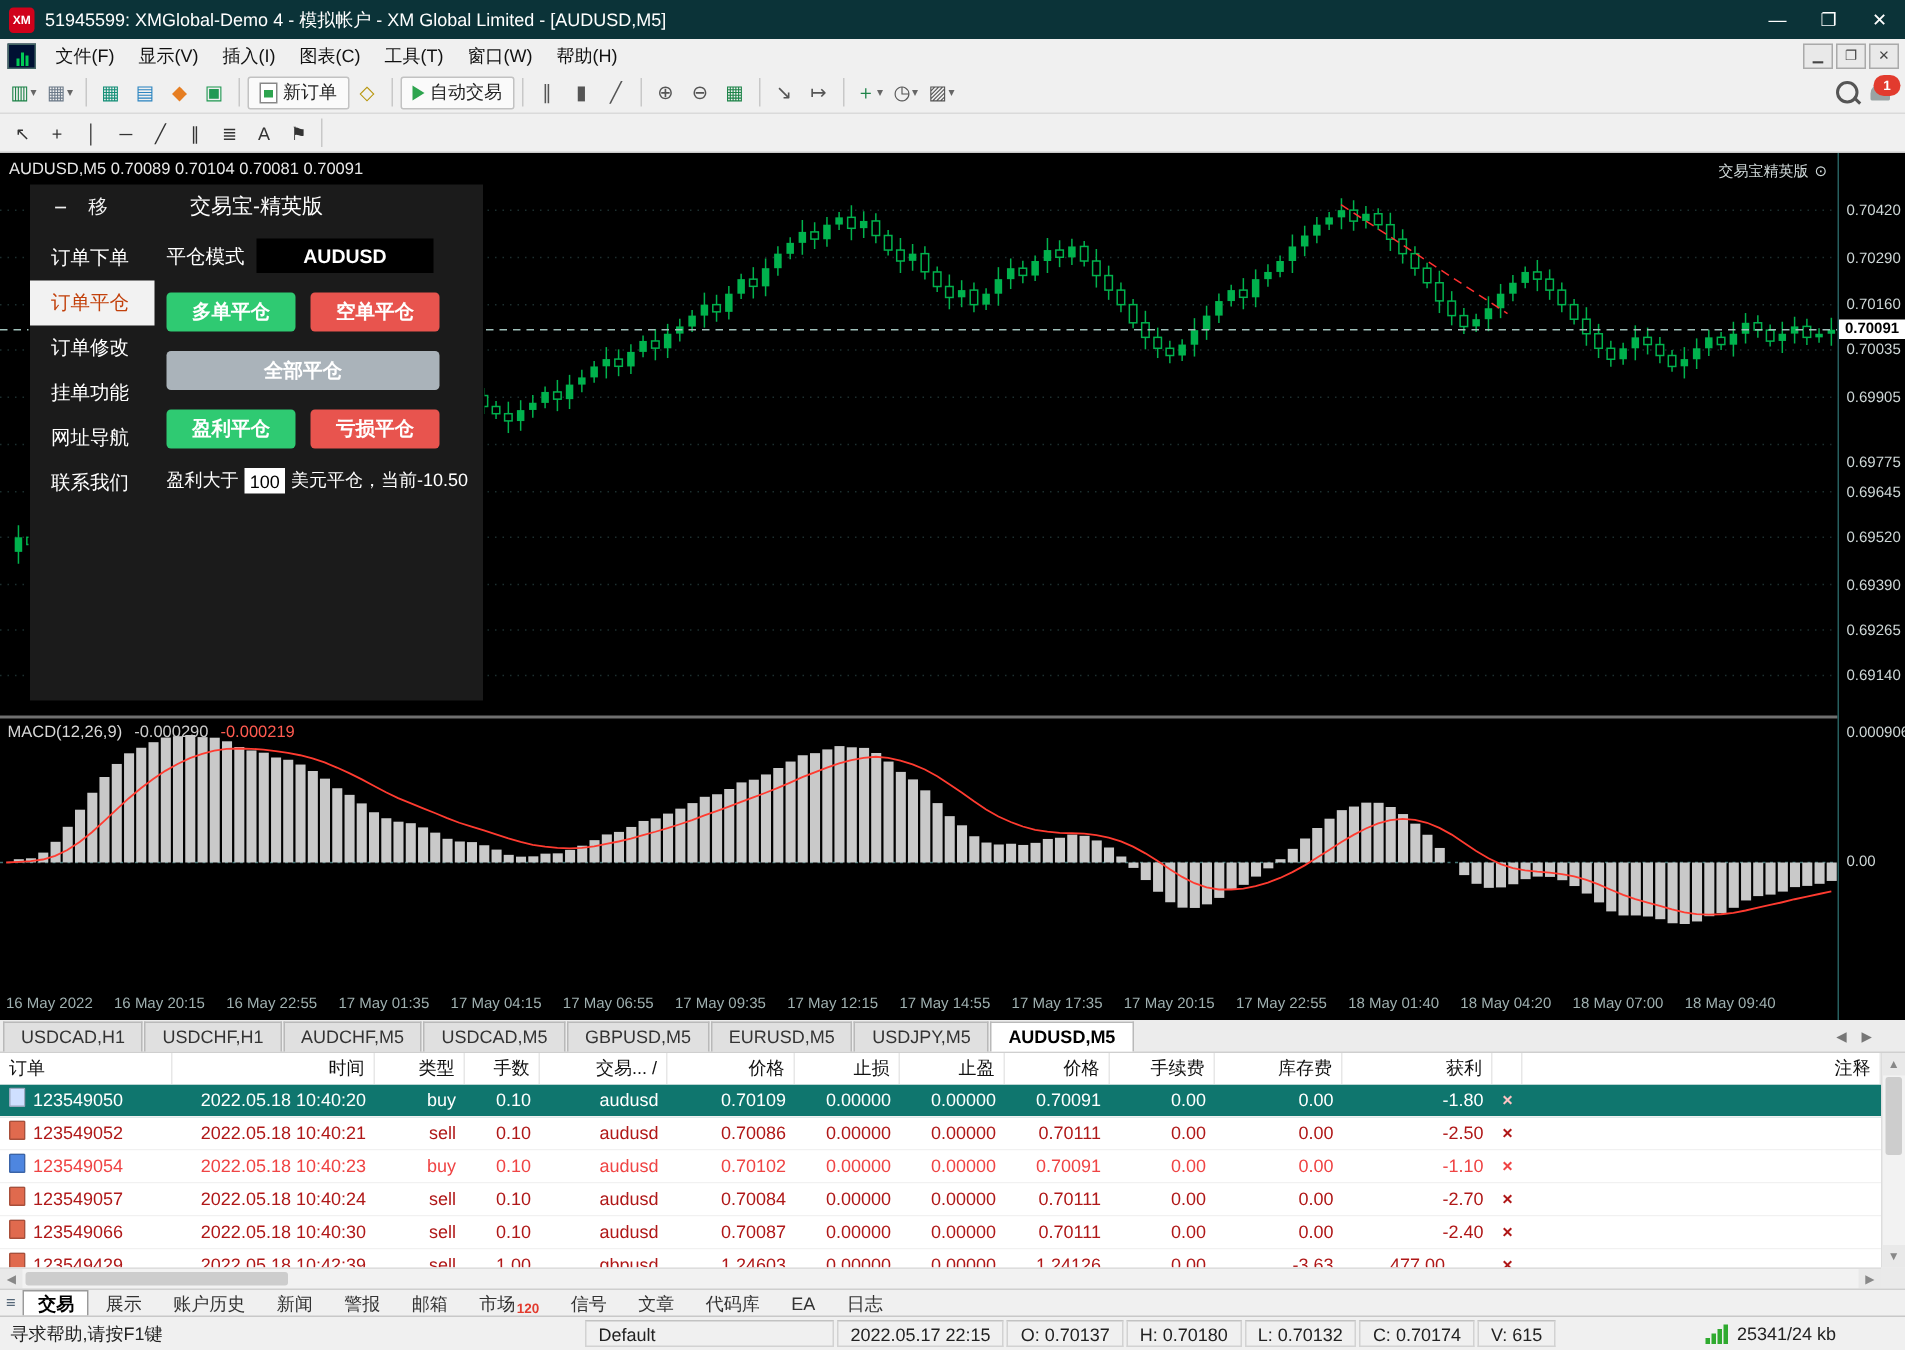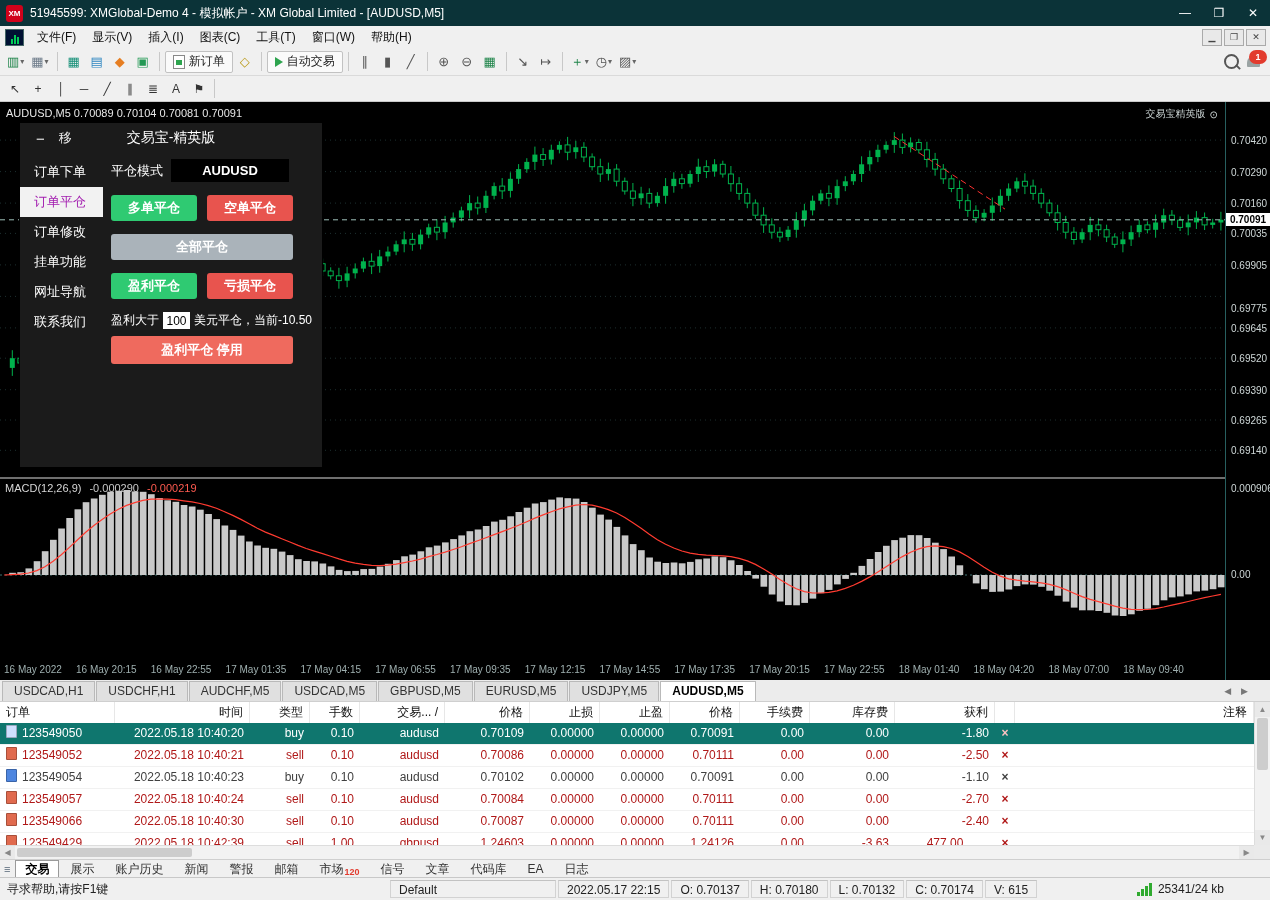--- a/index.html
+++ b/index.html
@@ -71,21 +71,21 @@
   
   .tpanel{position:absolute;left:20px;top:21px;width:302px;height:344px;background:#1b1b1b;z-index:10;
           color:#fff;box-shadow:0 0 0 1px #000;}
   .tp-head{height:30px;display:flex;align-items:center;position:relative;}
   .tp-min{margin-left:16px;font-size:15px;color:#eee;}
   .tp-move{margin-left:14px;font-size:13px;color:#eee;}
   .tp-title{position:absolute;left:0;right:0;text-align:center;font-size:14px;color:#fff;}
   .tp-body{display:flex;height:314px;}
   .tp-menu{width:100px;display:flex;flex-direction:column;padding-top:4px;}
   .tp-item{height:30px;line-height:30px;padding-left:14px;color:#fff;font-size:13px;}
-  .tp-item.active{background:#f2f2f2;color:#a21caf;}
+  .tp-item.active{background:#f2f2f2;color:#c2410c;}
   .tp-content{flex:1;padding:6px 10px 0 8px;}
   .tp-row{margin-bottom:13px;display:flex;align-items:center;}
   .tp-row.mode{gap:8px;font-size:13px;}
   .tp-symbol{background:#000;padding:4px 0;width:118px;text-align:center;font-weight:bold;font-size:13px;}
   .tp-btn{border:none;border-radius:3px;color:#fff;font-size:13px;font-weight:bold;height:26px;width:86px;font-family:inherit;}
   .tp-btn.green{background:#2fca72;}
   .tp-btn.red{background:#e8544e;}
   .tp-btn.gray{background:#aab3ba;}
   .tp-btn.salmon{background:#ef6a5e;height:28px;}
   .tp-btn.wide{width:182px;}
@@ -102,21 +102,21 @@
   .ctab-arrows{margin-left:auto;display:flex;gap:2px;margin-right:18px;align-items:center;height:100%;}
   .carr{font-size:9px;color:#777;padding:2px 4px;}
 
   
   .thead{top:702px;left:0;width:1254px;height:21px;background:#fff;border-bottom:1px solid #d5d5d5;display:flex;}
   .hcell{height:21px;line-height:21px;font-size:12px;color:#111;padding:0 6px;box-sizing:border-box;
          border-right:1px solid #e7e7e7;white-space:nowrap;overflow:hidden;}
   .trows{top:723px;left:0;width:1254px;height:122px;overflow:hidden;background:#fff;}
   .orow{display:flex;height:21px;background:#fff;border-bottom:1px solid #f1f1f1;}
   .cell{height:21px;line-height:21px;font-size:12px;padding:0 6px;box-sizing:border-box;white-space:nowrap;overflow:hidden;}
-  .orow.buy .cell{color:#404040;}
+  .orow.buy .cell{color:#ef4444;}
   .orow.sell .cell{color:#b01818;}
   .orow.selected{background:#0f766e;}
   .orow.selected .cell{color:#fff;}
   .cell.closex{color:#d93025;font-weight:bold;}
   .orow.selected .cell.closex{color:#ffc2c2;}
   .doc{width:9px;height:11px;border-radius:1px;display:inline-block;margin-right:5px;vertical-align:-1px;border:1px solid rgba(0,0,0,.25);}
   .doc.buy{background:#4e86e0;}
   .doc.sell{background:#e06a4e;}
   .orow.selected .doc{background:#cfe0ff;}
 
@@ -655,23 +655,20 @@
         </div>
         <div class="tp-row btns">
           <button class="tp-btn green">盈利平仓</button>
           <button class="tp-btn red">亏损平仓</button>
         </div>
         <div class="tp-row rule">
           <span>盈利大于</span>
           <input class="tp-input" value="100" style="">
           <span>美元平仓，当前-10.50</span>
         </div>
-        <div class="tp-row">
-          <button class="tp-btn salmon wide">盈利平仓 停用</button>
-        </div>
       </div>
     </div>
   </div>
 
   <div class="divider"></div>
 
   <div class="macd">
     <svg id="macdsvg" width="1225" height="179" xmlns="http://www.w3.org/2000/svg">
         <line x1="0" y1="96" x2="1225" y2="96" stroke="#3f7272" stroke-width="1" stroke-dasharray="2 3"></line>
         <rect x="9.2" y="93.8" width="6.7" height="2.2" fill="#c9c9c9"></rect>

